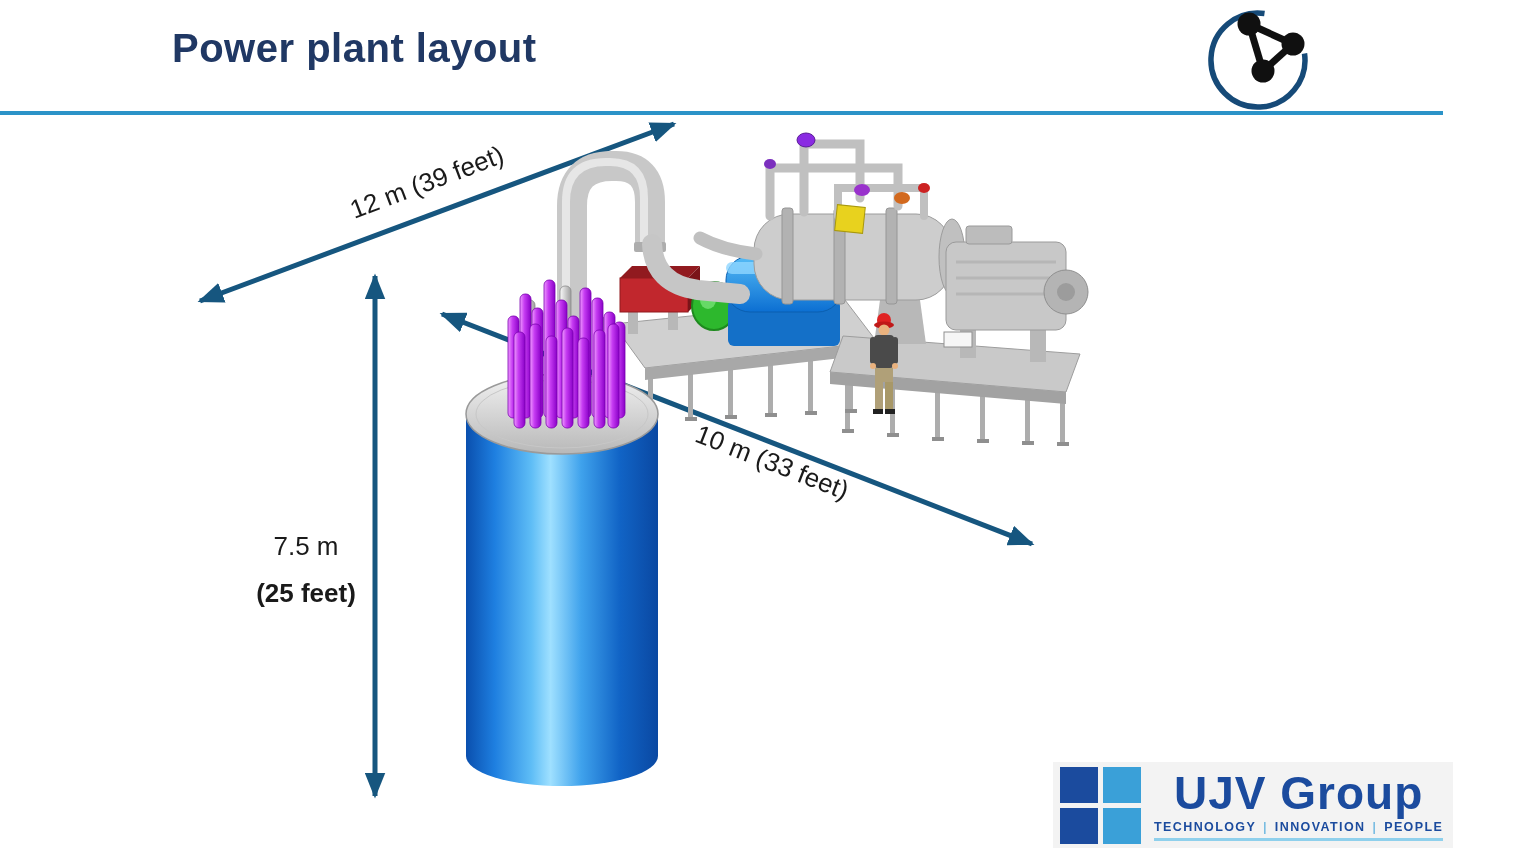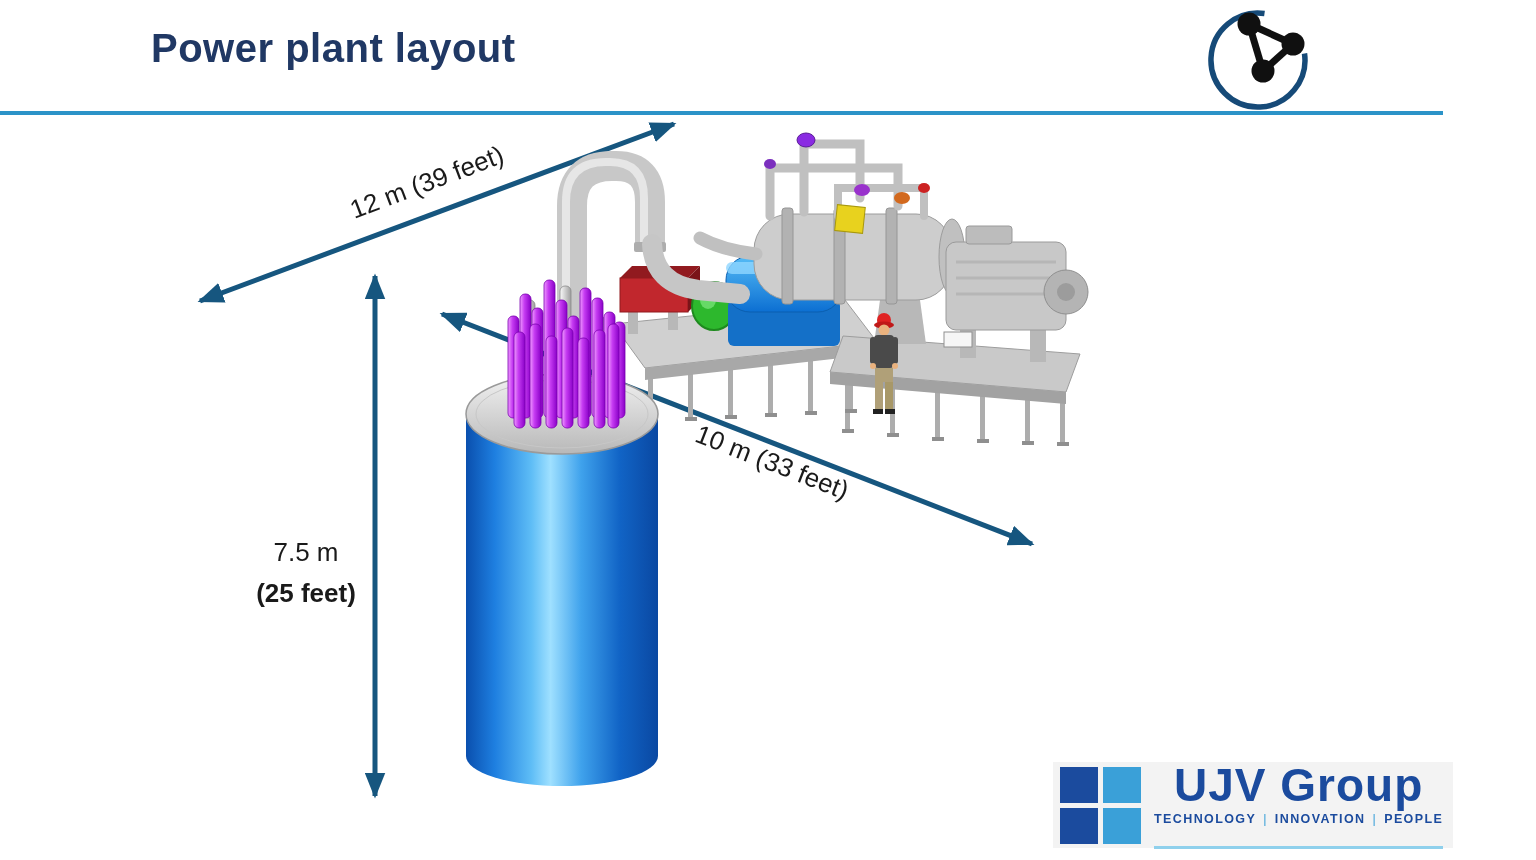--- a/index.html
+++ b/index.html
@@ -1,42 +1,42 @@
 <!DOCTYPE html>
 <html style="--title: #203864; --accent: #2B93C8; --arrow: #16567F; --logo-blue: #1B4B9E; --logo-light-blue: #3AA0D8; --cylinder-blue: #1E7FE0; --rod-purple: #A915E8;"><head>
 <meta charset="utf-8">
 <style>
   html,body{margin:0;padding:0;width:1536px;height:860px;overflow:hidden;background:#fff;
             font-family:"Liberation Sans",sans-serif;}
   .slide{position:relative;width:1536px;height:860px;background:#fff;overflow:hidden;}
 
-  .page-title{position:absolute;left:151px;top:26px;font-size:40px;font-weight:bold;
+  .page-title{position:absolute;left:172px;top:26px;font-size:40px;font-weight:bold;
               color:var(--title,#203864);letter-spacing:.5px;text-align:right;}
   .header-rule{position:absolute;left:0;top:111px;width:1443px;height:4px;
                background:var(--accent,#2B93C8);}
 
   .scene{position:absolute;left:0;top:0;}
   .emblem{position:absolute;left:1200px;top:2px;}
 
   .dim{position:absolute;font-size:26px;color:#1a1a1a;white-space:nowrap;}
   .dim-12{left:277px;top:167px;width:300px;text-align:center;transform:rotate(-20.7deg);}
   .dim-10{left:622px;top:447px;width:300px;text-align:center;transform:rotate(21.3deg);}
-  .dim-75m{left:226px;top:531px;width:160px;text-align:center;margin-top:6px;}
+  .dim-75m{left:226px;top:531px;width:160px;text-align:center;}
   .dim-75f{left:226px;top:578px;width:160px;text-align:center;font-weight:bold;}
 
   .footer{position:absolute;left:1053px;top:762px;width:400px;height:86px;background:#f3f3f3;
           display:flex;align-items:center;gap:13px;padding:0 4px 0 7px;box-sizing:border-box;}
   .squares{display:grid;grid-template-columns:38px 38px;grid-template-rows:36px 36px;gap:5px;flex:0 0 auto;}
   .sq{width:100%;height:100%;}
   .sq-dark{background:var(--logo-blue,#1B4B9E);}
   .sq-light{background:var(--logo-light-blue,#3AA0D8);}
   .logo-text{display:flex;flex-direction:column;align-items:center;}
   .company{font-size:46px;font-weight:bold;color:var(--logo-blue,#1B4B9E);line-height:1.05;letter-spacing:1px;}
   .tagline{margin-top:3px;font-size:12.5px;font-weight:bold;letter-spacing:1.4px;
-           color:var(--logo-blue,#1B4B9E);border-bottom:3px solid #8FD0EC;padding-bottom:20px;white-space:nowrap;}
+           color:var(--logo-blue,#1B4B9E);border-bottom:3px solid #8FD0EC;padding-bottom:4px;white-space:nowrap;}
   .tagline .sep{color:var(--logo-light-blue,#3AA0D8);margin:0 7px;font-weight:normal;}
 </style>
 </head>
 <body>
 
 <div class="slide">
 
   <div class="page-title">Power plant layout</div>
   <div class="header-rule"></div>
 

